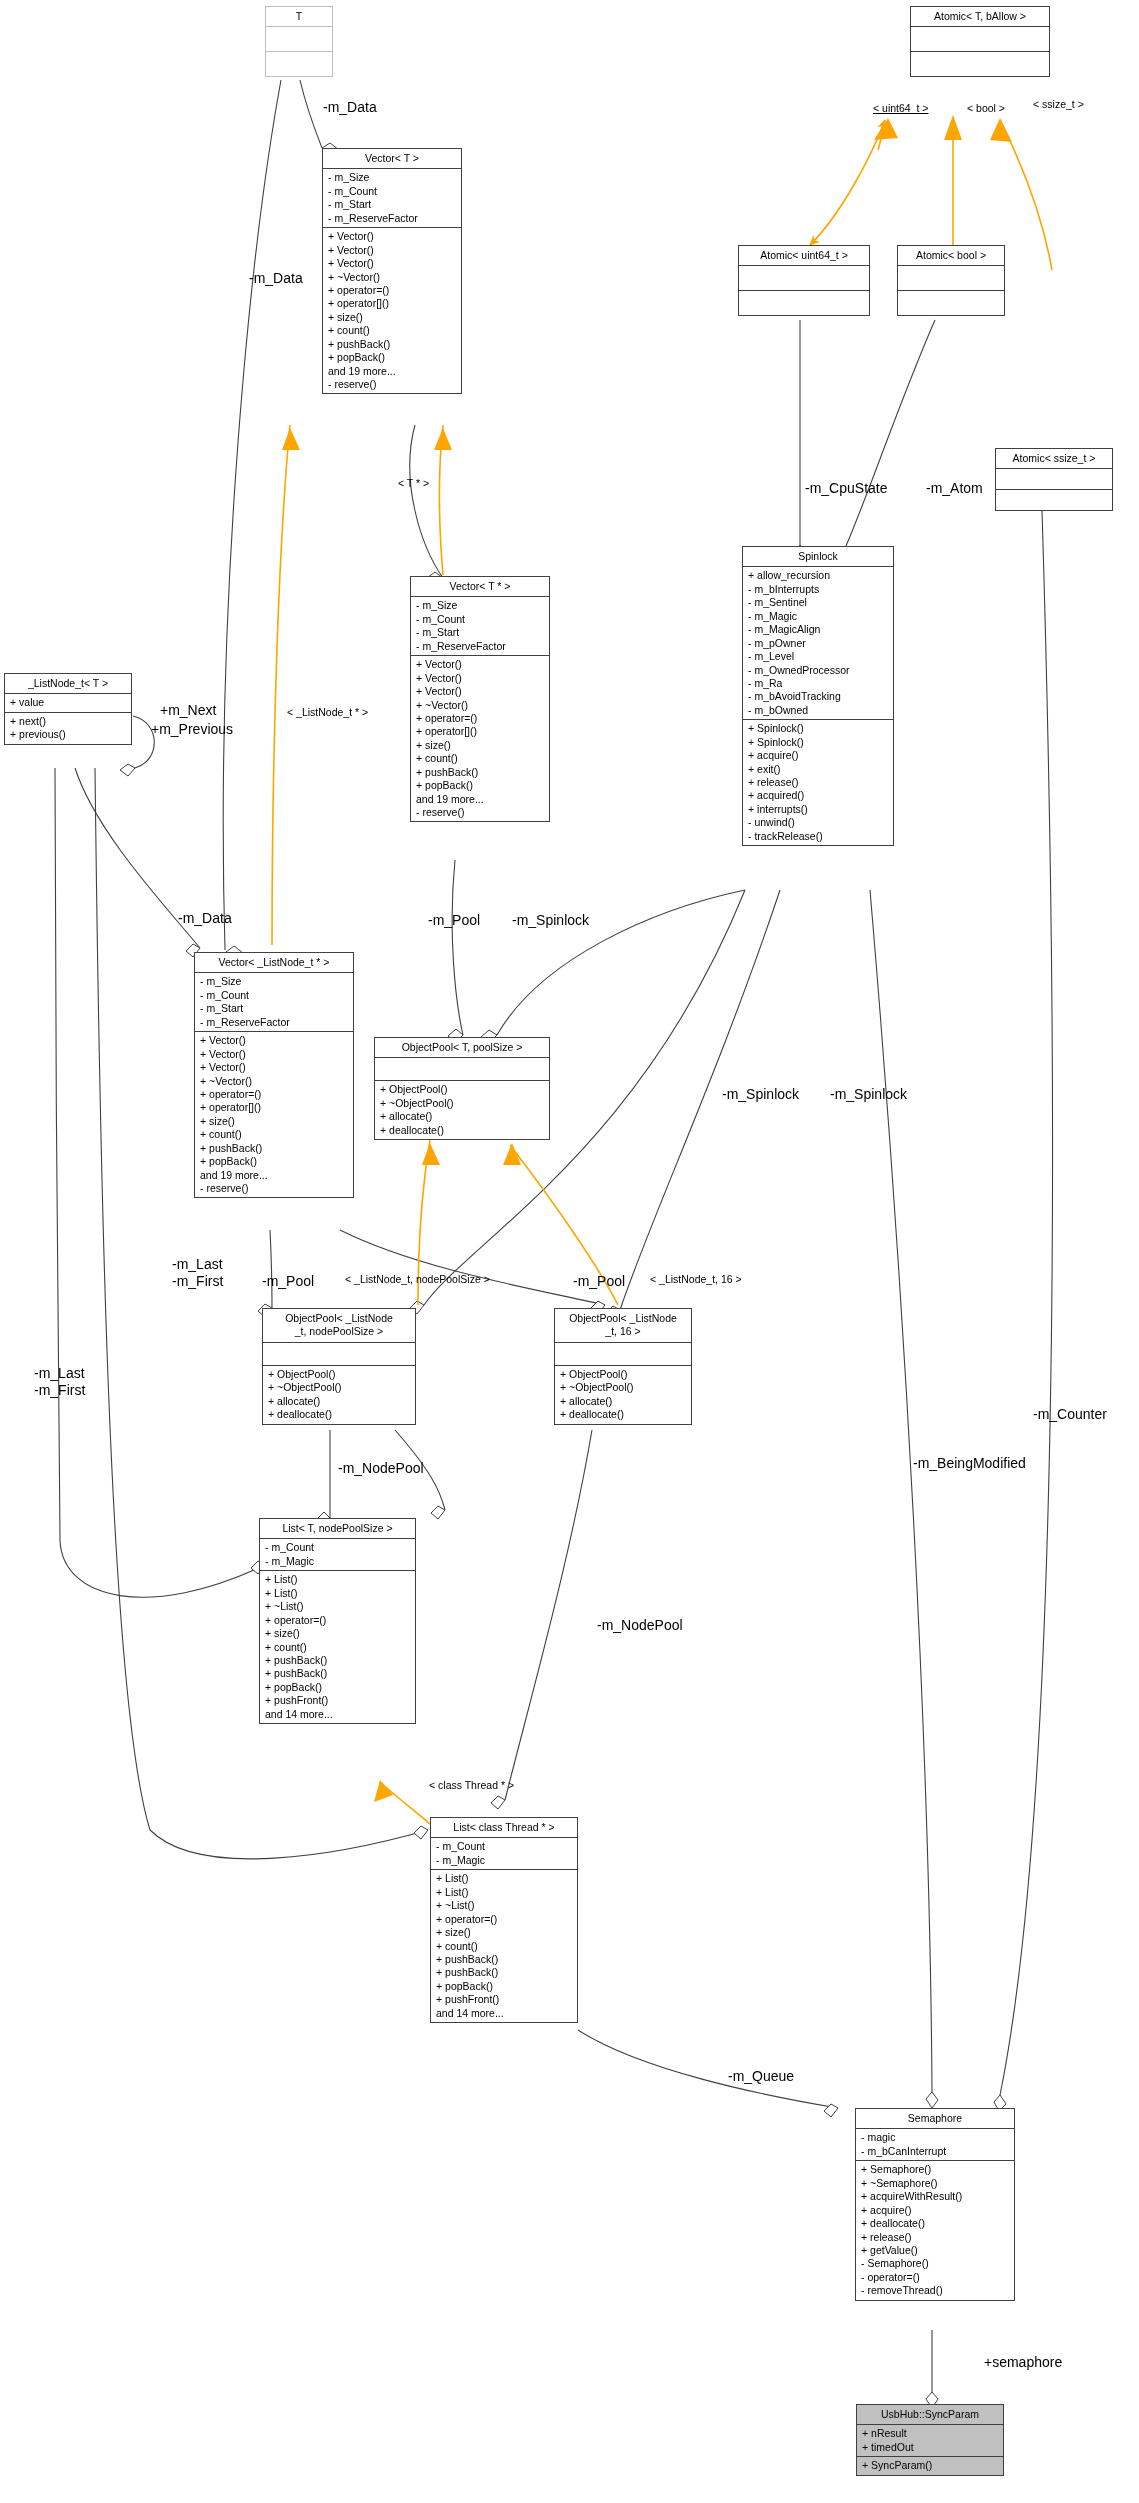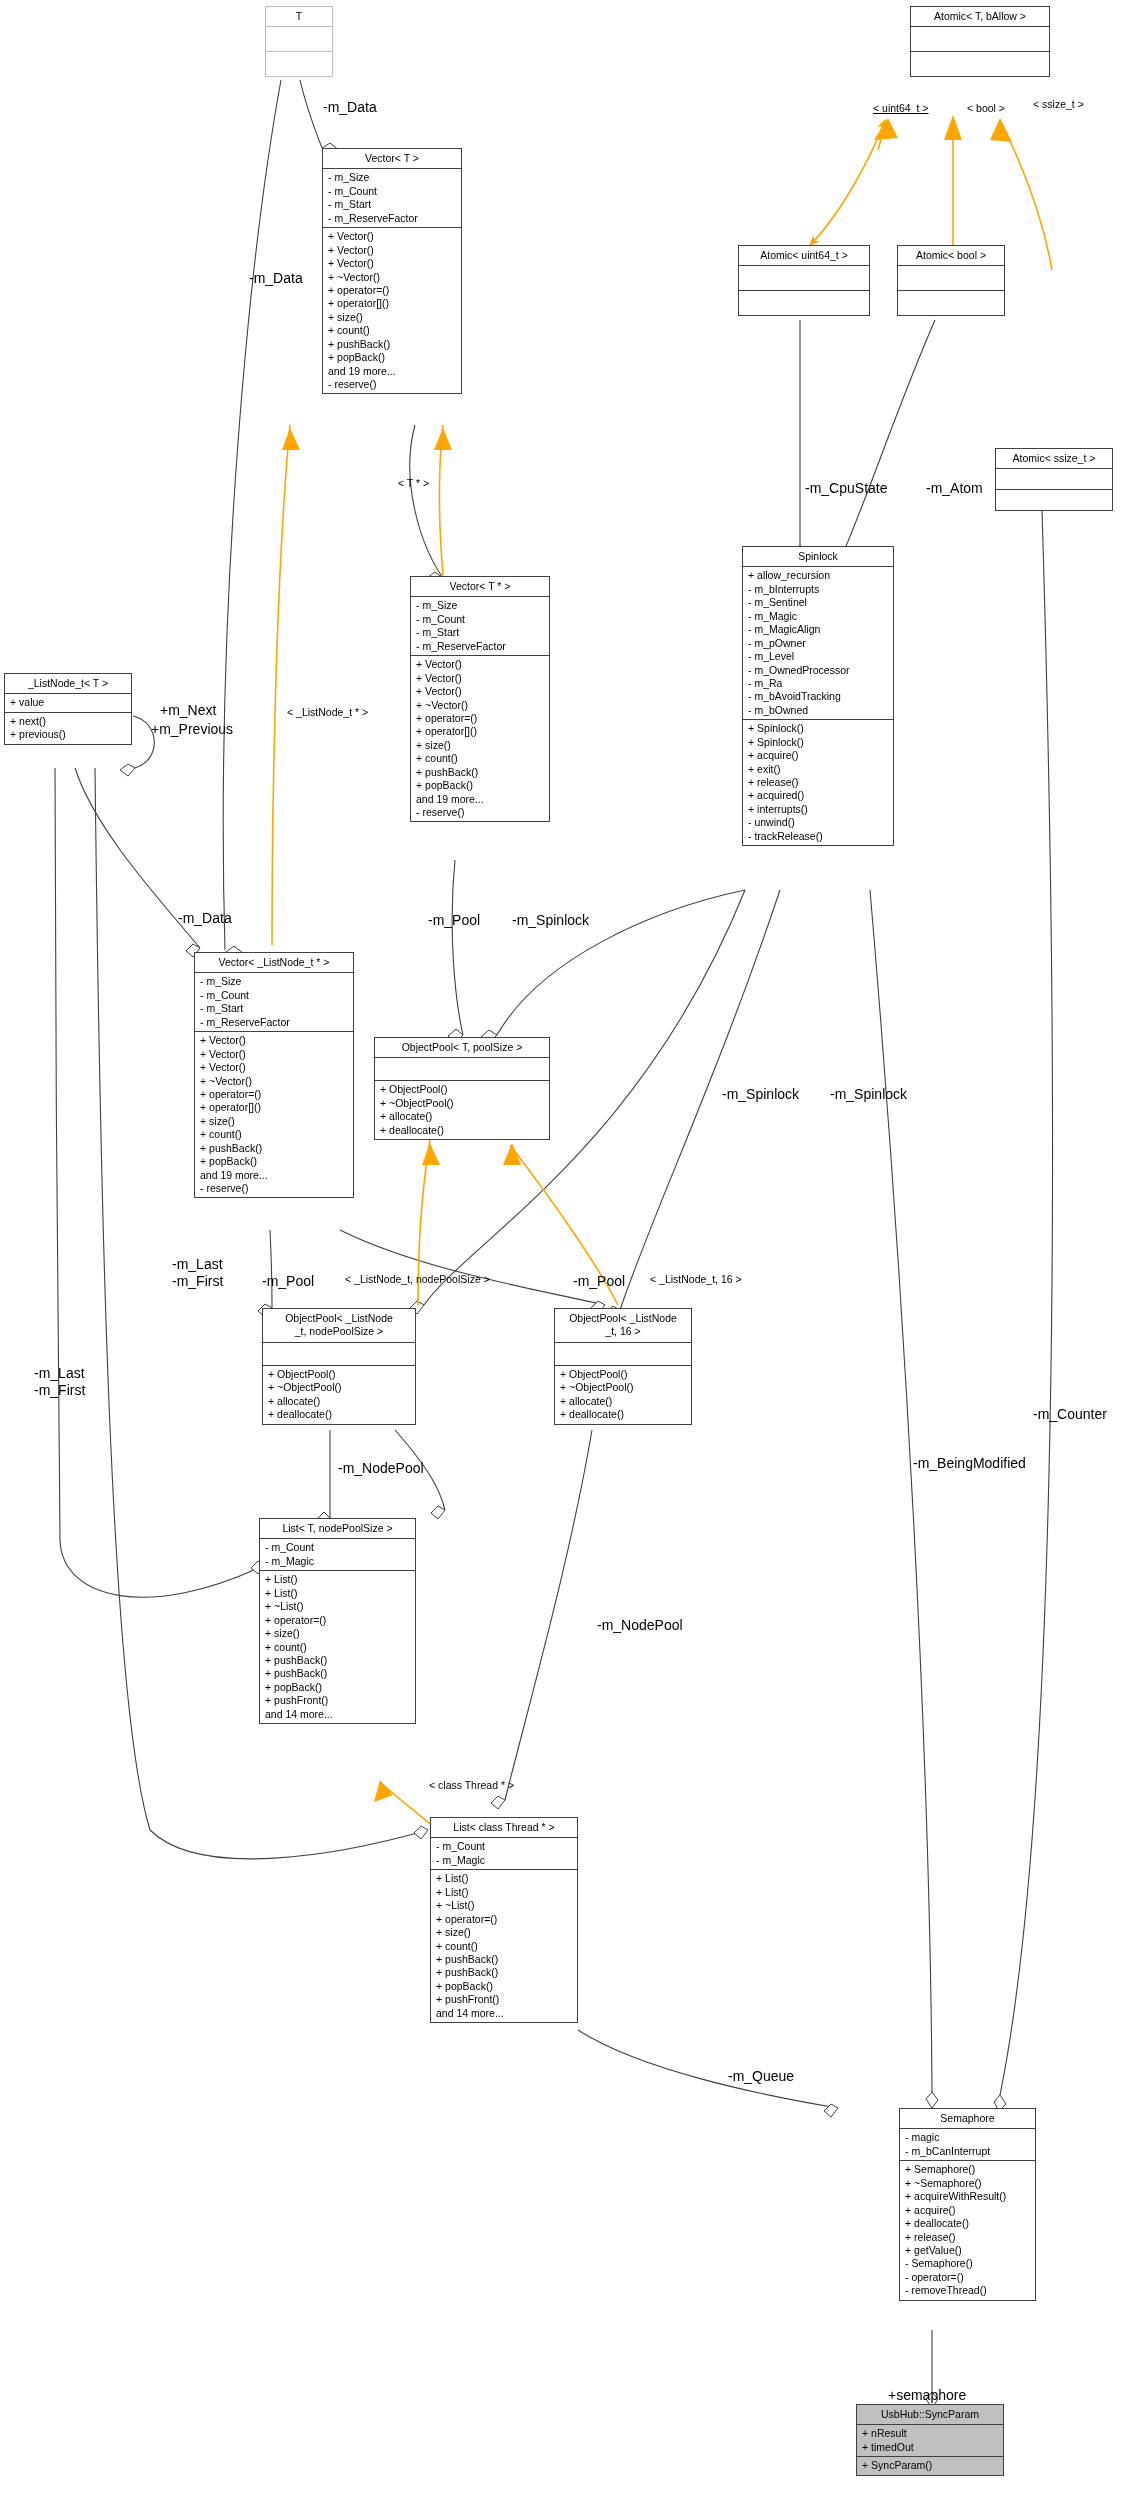--- a/index.html
+++ b/index.html
@@ -400,21 +400,21 @@
       <div>+ size()</div>
       <div>+ count()</div>
       <div>+ pushBack()</div>
       <div>+ pushBack()</div>
       <div>+ popBack()</div>
       <div>+ pushFront()</div>
       <div>and 14 more...</div>
     </div>
   </div>
 
-  <div class="uml-box" style="left:855px; top:2108px; width:137px;margin-left:44px;">
+  <div class="uml-box" style="left:855px; top:2108px; width:160px;">
     <div class="uml-title">Semaphore</div>
     <div class="uml-attrs">
       <div>- magic</div>
       <div>- m_bCanInterrupt</div>
     </div>
     <div class="uml-ops">
       <div>+ Semaphore()</div>
       <div>+ ~Semaphore()</div>
       <div>+ acquireWithResult()</div>
       <div>+ acquire()</div>
@@ -493,15 +493,15 @@
   <div class="edge-label" style="left:338px; top:1460px;">-m_NodePool</div>
 
   <div class="edge-label" style="left:597px; top:1617px;">-m_NodePool</div>
 
   <div class="edge-label" style="left:913px; top:1455px;">-m_BeingModified</div>
 
   <div class="tmpl-label" style="left:429px; top:1779px;">&lt; class Thread * &gt;</div>
 
   <div class="edge-label" style="left:728px; top:2068px;">-m_Queue</div>
 
-  <div class="edge-label" style="left:888px; top:2354px;margin-top:33px;">+semaphore</div>
+  <div class="edge-label" style="left:984px; top:2354px;">+semaphore</div>
 
 </div>
 
 </body></html>

